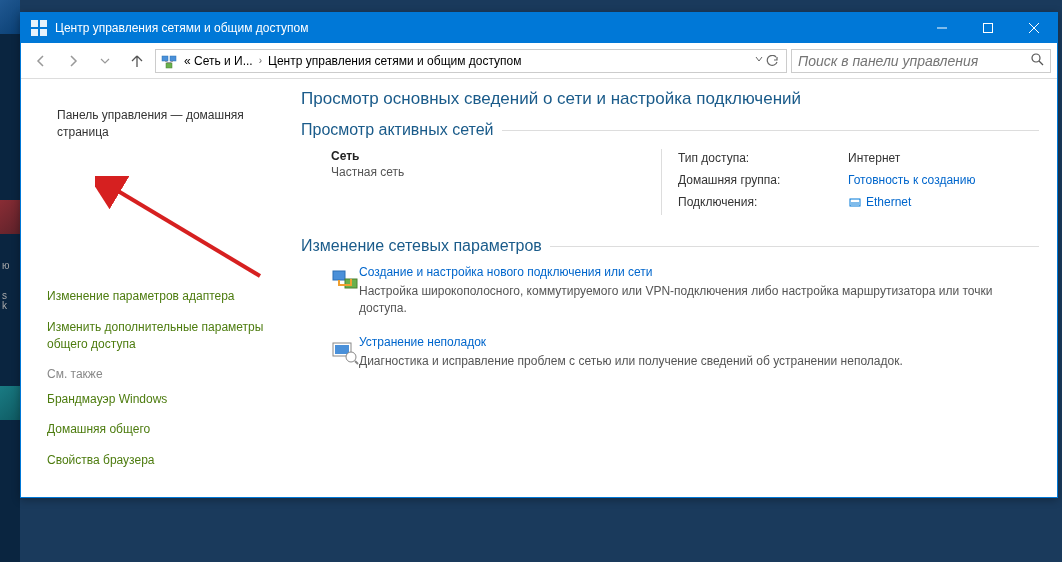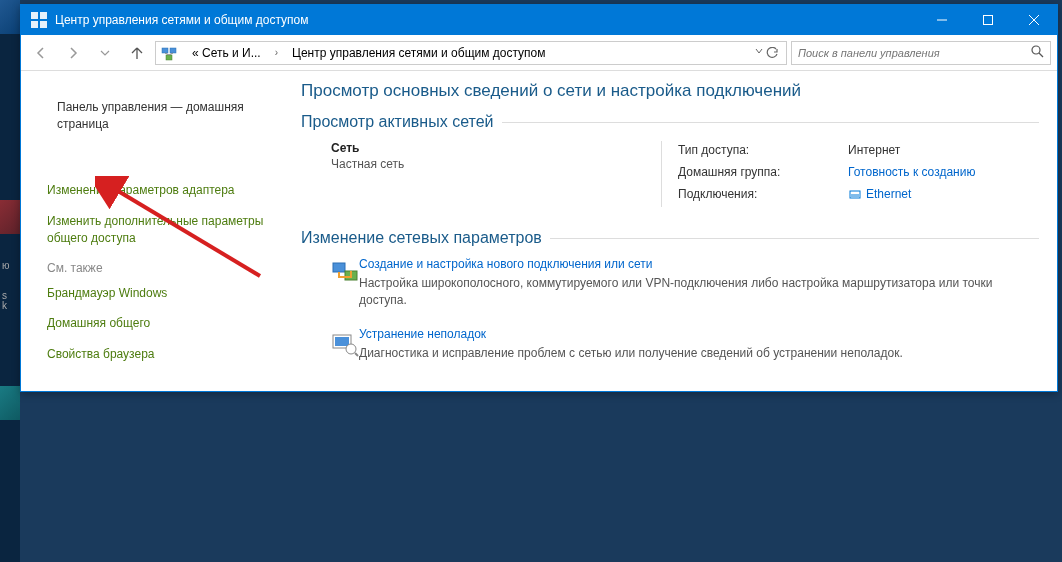--- a/index.html
+++ b/index.html
@@ -1,32 +1,32 @@
 <!DOCTYPE html>
 <html><head>
   <meta charset="utf-8">
   <style>
     * { margin: 0; padding: 0; box-sizing: border-box; font-family: 'Segoe UI', Tahoma, sans-serif; }
     body { background: #1a3a5c; width: 1062px; height: 562px; overflow: hidden; position: relative; }
-    .window { position: absolute; left: 20px; top: 4px; width: 1038px; height: 388px; background: #fff; border: 1px solid #0078d7; box-shadow: 0 2px 8px rgba(0,0,0,0.3); }
+    .window { position: absolute; left: 20px; top: 12px; width: 1038px; height: 486px; background: #fff; border: 1px solid #0078d7; box-shadow: 0 2px 8px rgba(0,0,0,0.3); }
     .titlebar { height: 30px; background: #0078d7; display: flex; align-items: center; color: #fff; font-size: 12px; }
     .titlebar-icon { width: 16px; height: 16px; margin: 0 8px 0 10px; display: flex; align-items: center; justify-content: center; }
     .titlebar-text { flex: 1; }
     .titlebar-controls { display: flex; height: 100%; }
     .titlebar-btn { width: 46px; height: 100%; display: flex; align-items: center; justify-content: center; color: #fff; cursor: pointer; }
     .addressbar { height: 36px; border-bottom: 1px solid #ddd; display: flex; align-items: center; padding: 0 6px; gap: 4px; background: #fff; }
     .nav-btn { width: 28px; height: 28px; display: flex; align-items: center; justify-content: center; color: #999; border-radius: 2px; }
     .nav-btn.enabled { color: #333; cursor: pointer; }
-    .addr-path { flex: 1; height: 24px; border: 1px solid #ccc; display: flex; align-items: center; padding: 0 4px; font-size: 12px; gap: 12px; overflow: hidden; }
+    .addr-path { flex: 1; height: 24px; border: 1px solid #ccc; display: flex; align-items: center; padding: 0 4px; font-size: 12px; gap: 4px; overflow: hidden; }
     .addr-icon { width: 18px; height: 18px; display: inline-flex; align-items: center; justify-content: center; }
     .addr-seg { white-space: nowrap; padding: 0 2px; }
     .addr-chev { color: #666; font-size: 10px; }
     .addr-drop { margin-left: auto; padding: 0 4px; color: #666; display: flex; gap: 3px; }
     .search-box { width: 260px; height: 24px; border: 1px solid #ccc; display: flex; align-items: center; padding: 0 6px; font-size: 12px; color: #888; position: relative; }
-    .search-box input { border: none; outline: none; width: 100%; font-size: 11px; font-style: italic; color: #888; }
+    .search-box input { border: none; outline: none; width: 100%; font-size: 14px; font-style: italic; color: #888; }
     .search-box .search-icon { position: absolute; right: 6px; color: #555; }
     .content { display: flex; height: calc(100% - 66px); }
     .sidebar { width: 270px; padding: 18px 14px 14px 26px; display: flex; flex-direction: column; font-size: 12px; }
     .sidebar-link { color: #4d7c0f; margin-bottom: 14px; line-height: 1.4; cursor: pointer; }
     .sidebar-link.main { color: #333; cursor: default; }
     .sidebar-footer { margin-top: auto; }
     .sidebar-footer-hdr { color: #888; margin-bottom: 10px; }
     .main { flex: 1; padding: 10px 18px 4px 10px; font-size: 12px; }
     .main-title { color: #1a5b8a; font-size: 17px; font-weight: 400; margin-bottom: 12px; }
     .section-hdr { color: #1a5b8a; font-size: 16px; margin-bottom: 10px; position: relative; display: flex; align-items: center; gap: 8px; }

